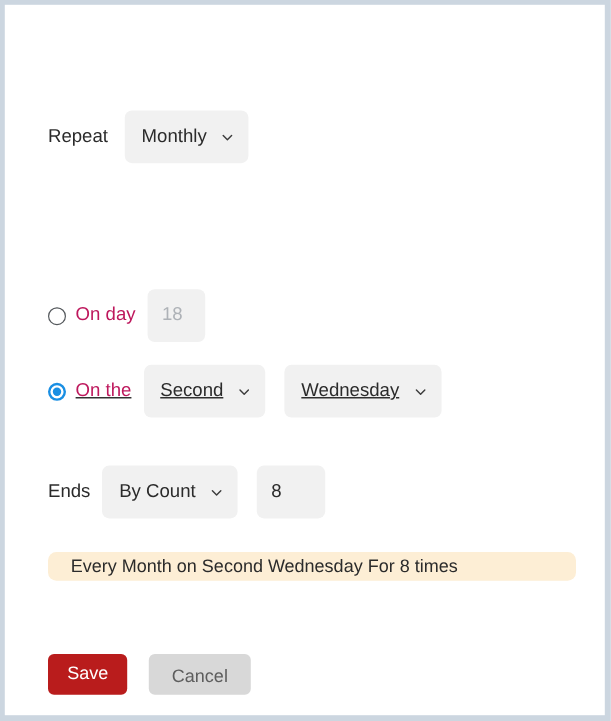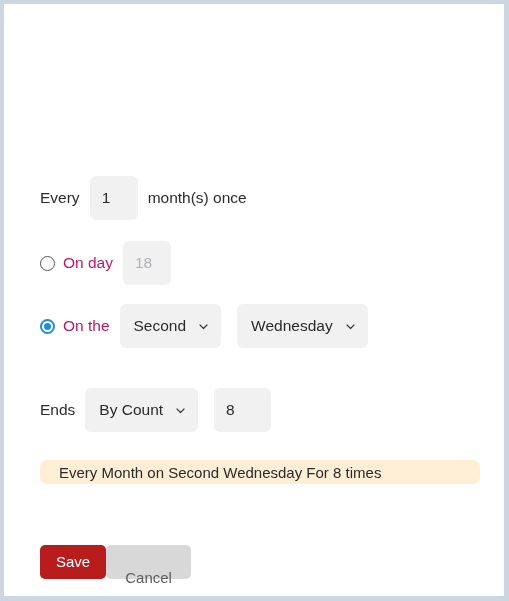--- a/index.html
+++ b/index.html
@@ -56,21 +56,21 @@
   
   .row {
     position: absolute;
     display: flex;
     align-items: center;
     left: 3px;
   }
   .row-repeat { top: 88px; }
   .row-every  { top: 172px; }
   .row-onday  { top: 237px; }
-  .row-onthe  { top: 300px; }
+  .row-onthe  { top: 300px; text-decoration: underline; }
   .row-ends   { top: 384px; }
 
   .label {
     font-size: 15.5px;
     color: #2b2b2b;
     white-space: nowrap;
   }
 
   
   .field {
@@ -181,39 +181,45 @@
     padding: 0 16px;
     line-height: 34px;
   }
   .btn-save {
     background: #b91c1c;
     color: #ffffff;
   }
   .btn-cancel {
     background: #d8d8d8;
     color: #5d5d5d;
-    padding: 16px 19px;
+    margin-left: 18px;
+    padding: 2px 19px;
   }
 </style>
 </head>
 <body>
 
 <div class="frame">
   <div class="card">
     <div class="content">
 
 
-
-      <div class="row row-every">
-        <span class="label">Every</span>
-        <span class="gap-sm"></span>
-        <div class="field numbox">1</div>
-        <span class="gap-sm"></span>
-        <span class="label">month(s) once</span>
-      </div>
+      <div class="row row-repeat">
+        <span class="label">Repeat</span>
+        <span class="gap-md"></span>
+        <div class="field select">
+          <span class="sel-text">Monthly</span>
+          <span class="chev">
+            <svg width="13" height="13" viewBox="0 0 13 13">
+                <path d="M3 5 L6.5 8.5 L10 5" fill="none" stroke="#3c3c3c" stroke-width="1.2" stroke-linecap="round" stroke-linejoin="round"></path>
+              </svg>
+          </span>
+        </div>
+      </div>
+
 
       <div class="row row-onday">
         <span class="radio"></span>
         <span class="radio-label">On day</span>
         <span class="gap-sm"></span>
         <div class="field numbox disabled">18</div>
       </div>
 
       <div class="row row-onthe">
         <span class="radio checked"></span>

